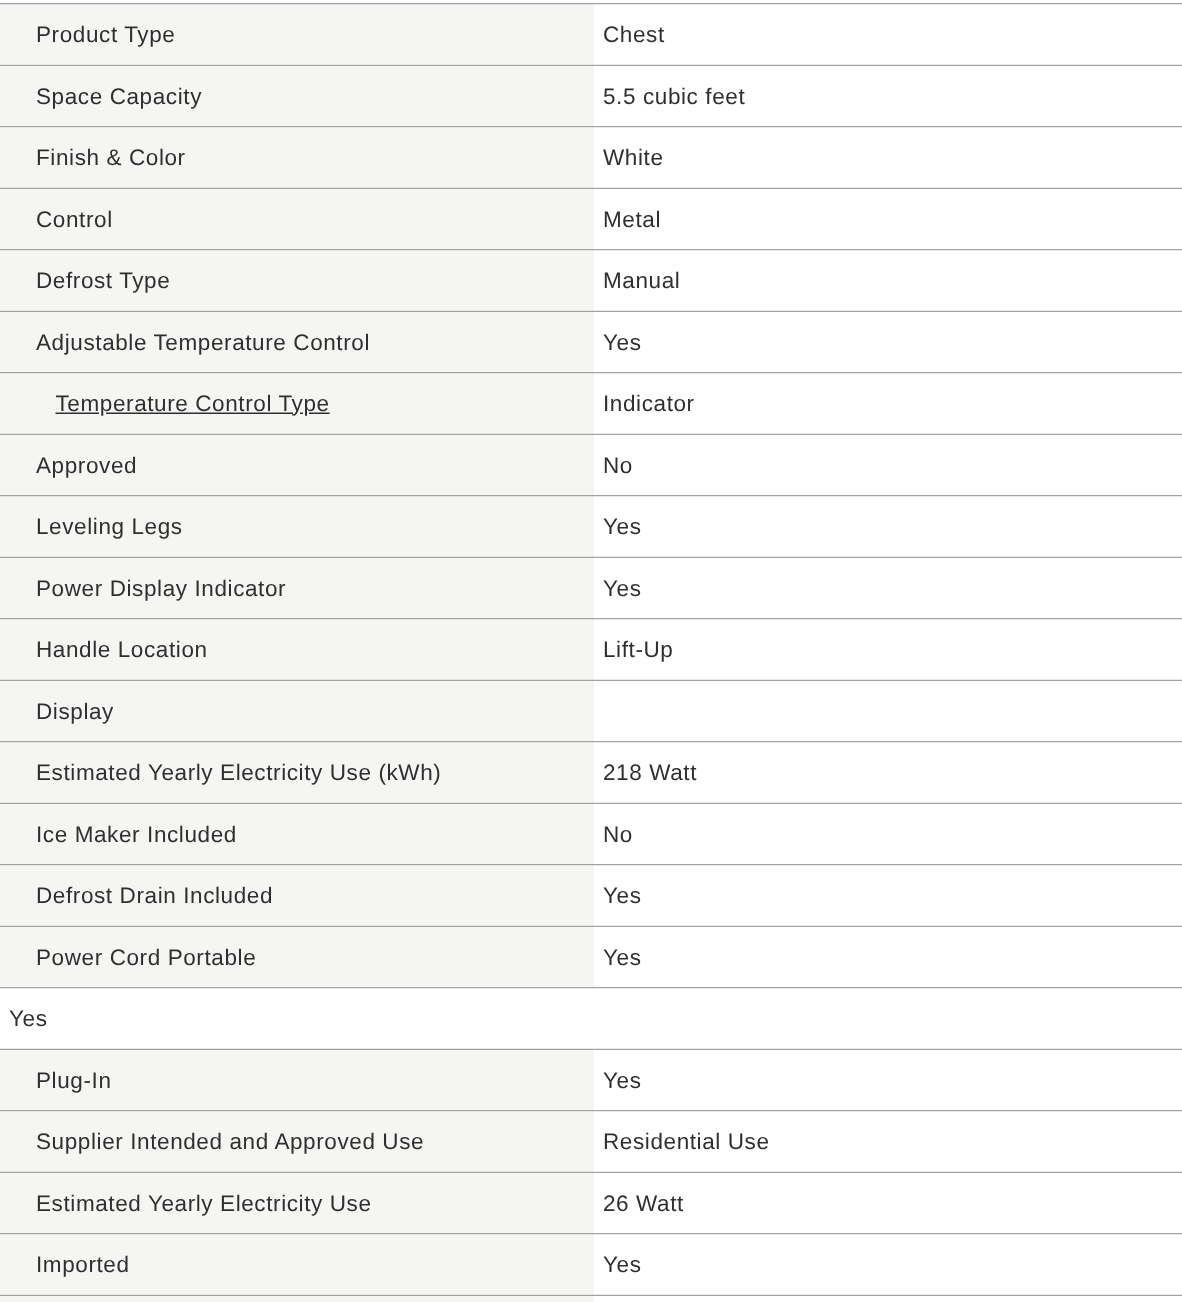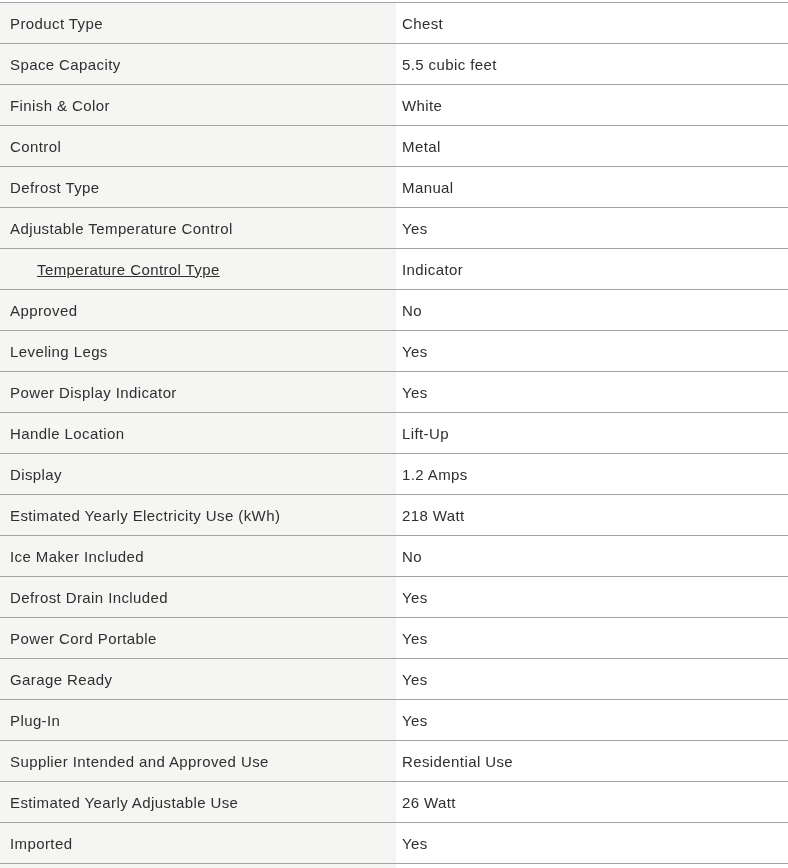--- a/index.html
+++ b/index.html
@@ -43,21 +43,21 @@
     letter-spacing: 0.4px;
     color: var(--text);
     box-sizing: border-box;
     white-space: nowrap;
     overflow: hidden;
   }
   .cell.label {
     flex: 0 0 396px;
     width: 396px;
     background: var(--label-bg);
-    padding-left: 10px;
+    padding-left: 24px;
   }
   .cell.label.indent {
     padding-left: 37px;
     text-decoration: underline;
   }
   .cell.value {
     flex: 1 1 auto;
     background: var(--value-bg);
     padding-left: 6px;
   }
@@ -106,52 +106,50 @@
       <div class="spec-row">
         <div class="cell label">Power Display Indicator</div>
         <div class="cell value">Yes</div>
       </div>
       <div class="spec-row">
         <div class="cell label">Handle Location</div>
         <div class="cell value">Lift-Up</div>
       </div>
       <div class="spec-row">
         <div class="cell label">Display</div>
-        <div class="cell value">1.2 Amps</div>
       </div>
       <div class="spec-row">
         <div class="cell label">Estimated Yearly Electricity Use (kWh)</div>
         <div class="cell value">218 Watt</div>
       </div>
       <div class="spec-row">
         <div class="cell label">Ice Maker Included</div>
         <div class="cell value">No</div>
       </div>
       <div class="spec-row">
         <div class="cell label">Defrost Drain Included</div>
         <div class="cell value">Yes</div>
       </div>
       <div class="spec-row">
         <div class="cell label">Power Cord Portable</div>
         <div class="cell value">Yes</div>
       </div>
       <div class="spec-row">
-        <div class="cell label">Garage Ready</div>
         <div class="cell value">Yes</div>
       </div>
       <div class="spec-row">
         <div class="cell label">Plug-In</div>
         <div class="cell value">Yes</div>
       </div>
       <div class="spec-row">
         <div class="cell label">Supplier Intended and Approved Use</div>
         <div class="cell value">Residential Use</div>
       </div>
       <div class="spec-row">
-        <div class="cell label">Estimated Yearly Adjustable Use</div>
+        <div class="cell label">Estimated Yearly Electricity Use</div>
         <div class="cell value">26 Watt</div>
       </div>
       <div class="spec-row">
         <div class="cell label">Imported</div>
         <div class="cell value">Yes</div>
       </div>
       <div class="spec-row partial">
         <div class="cell label"></div>
         <div class="cell value"></div>
       </div>

